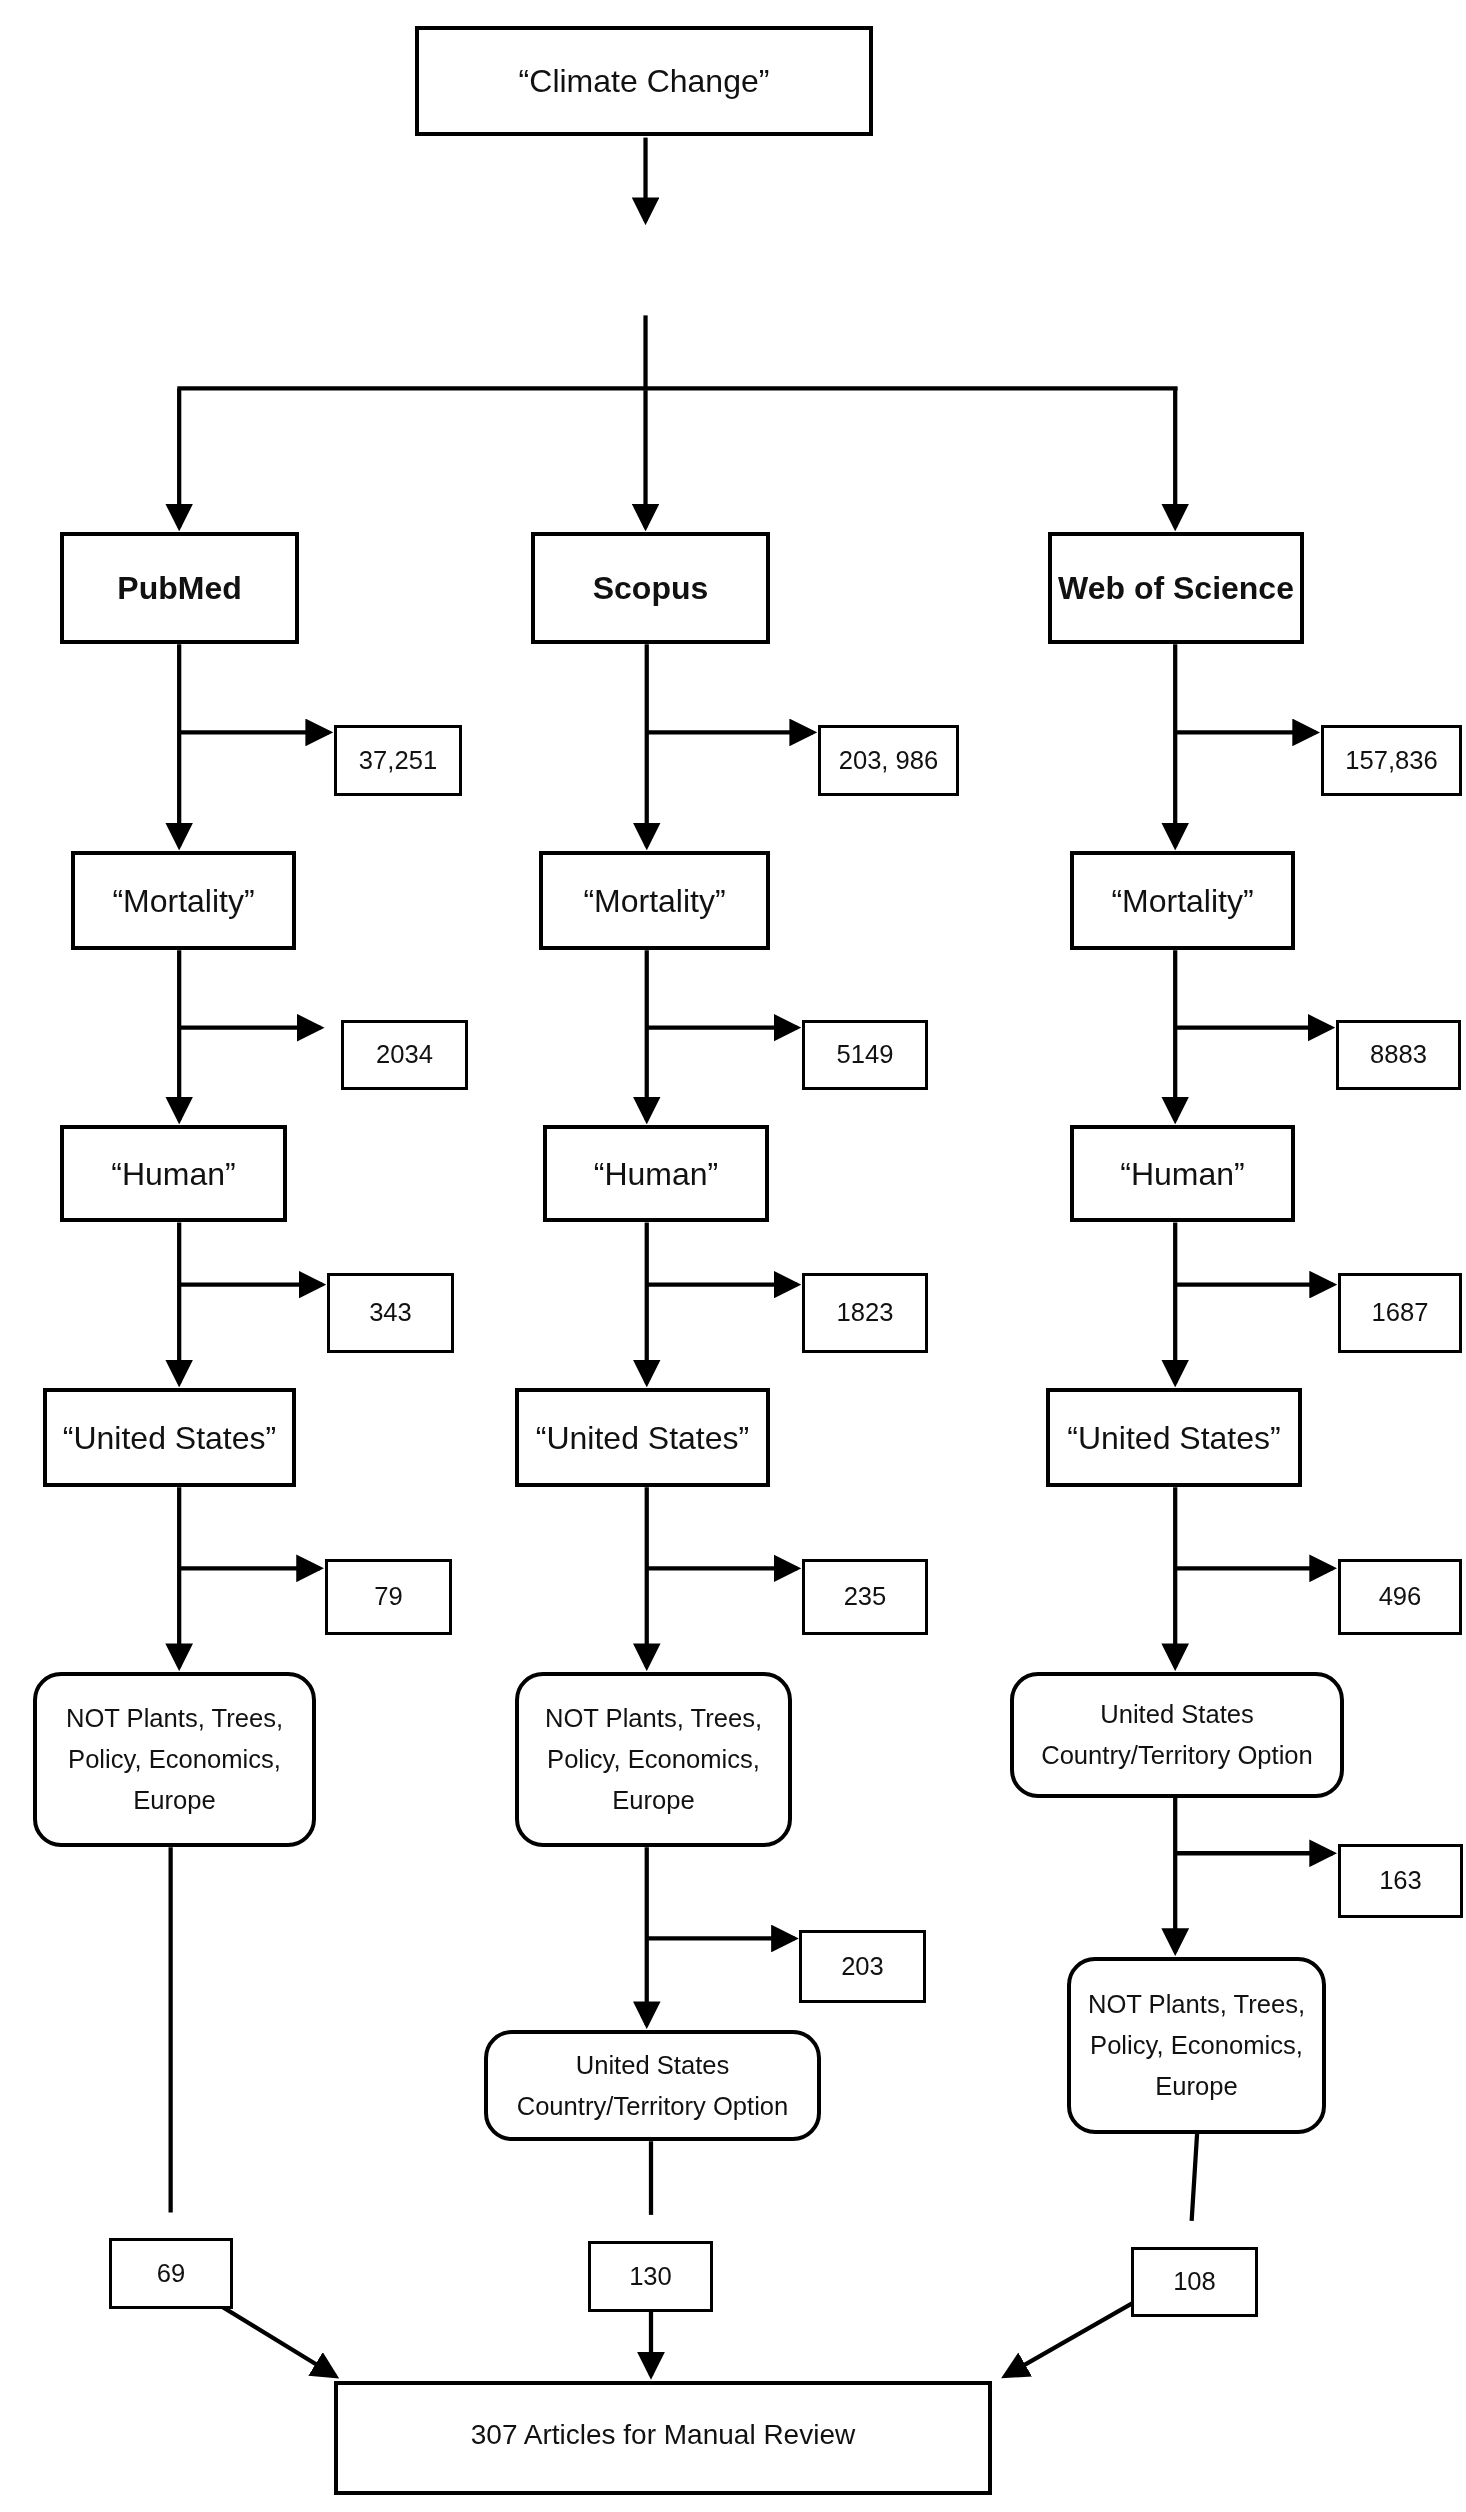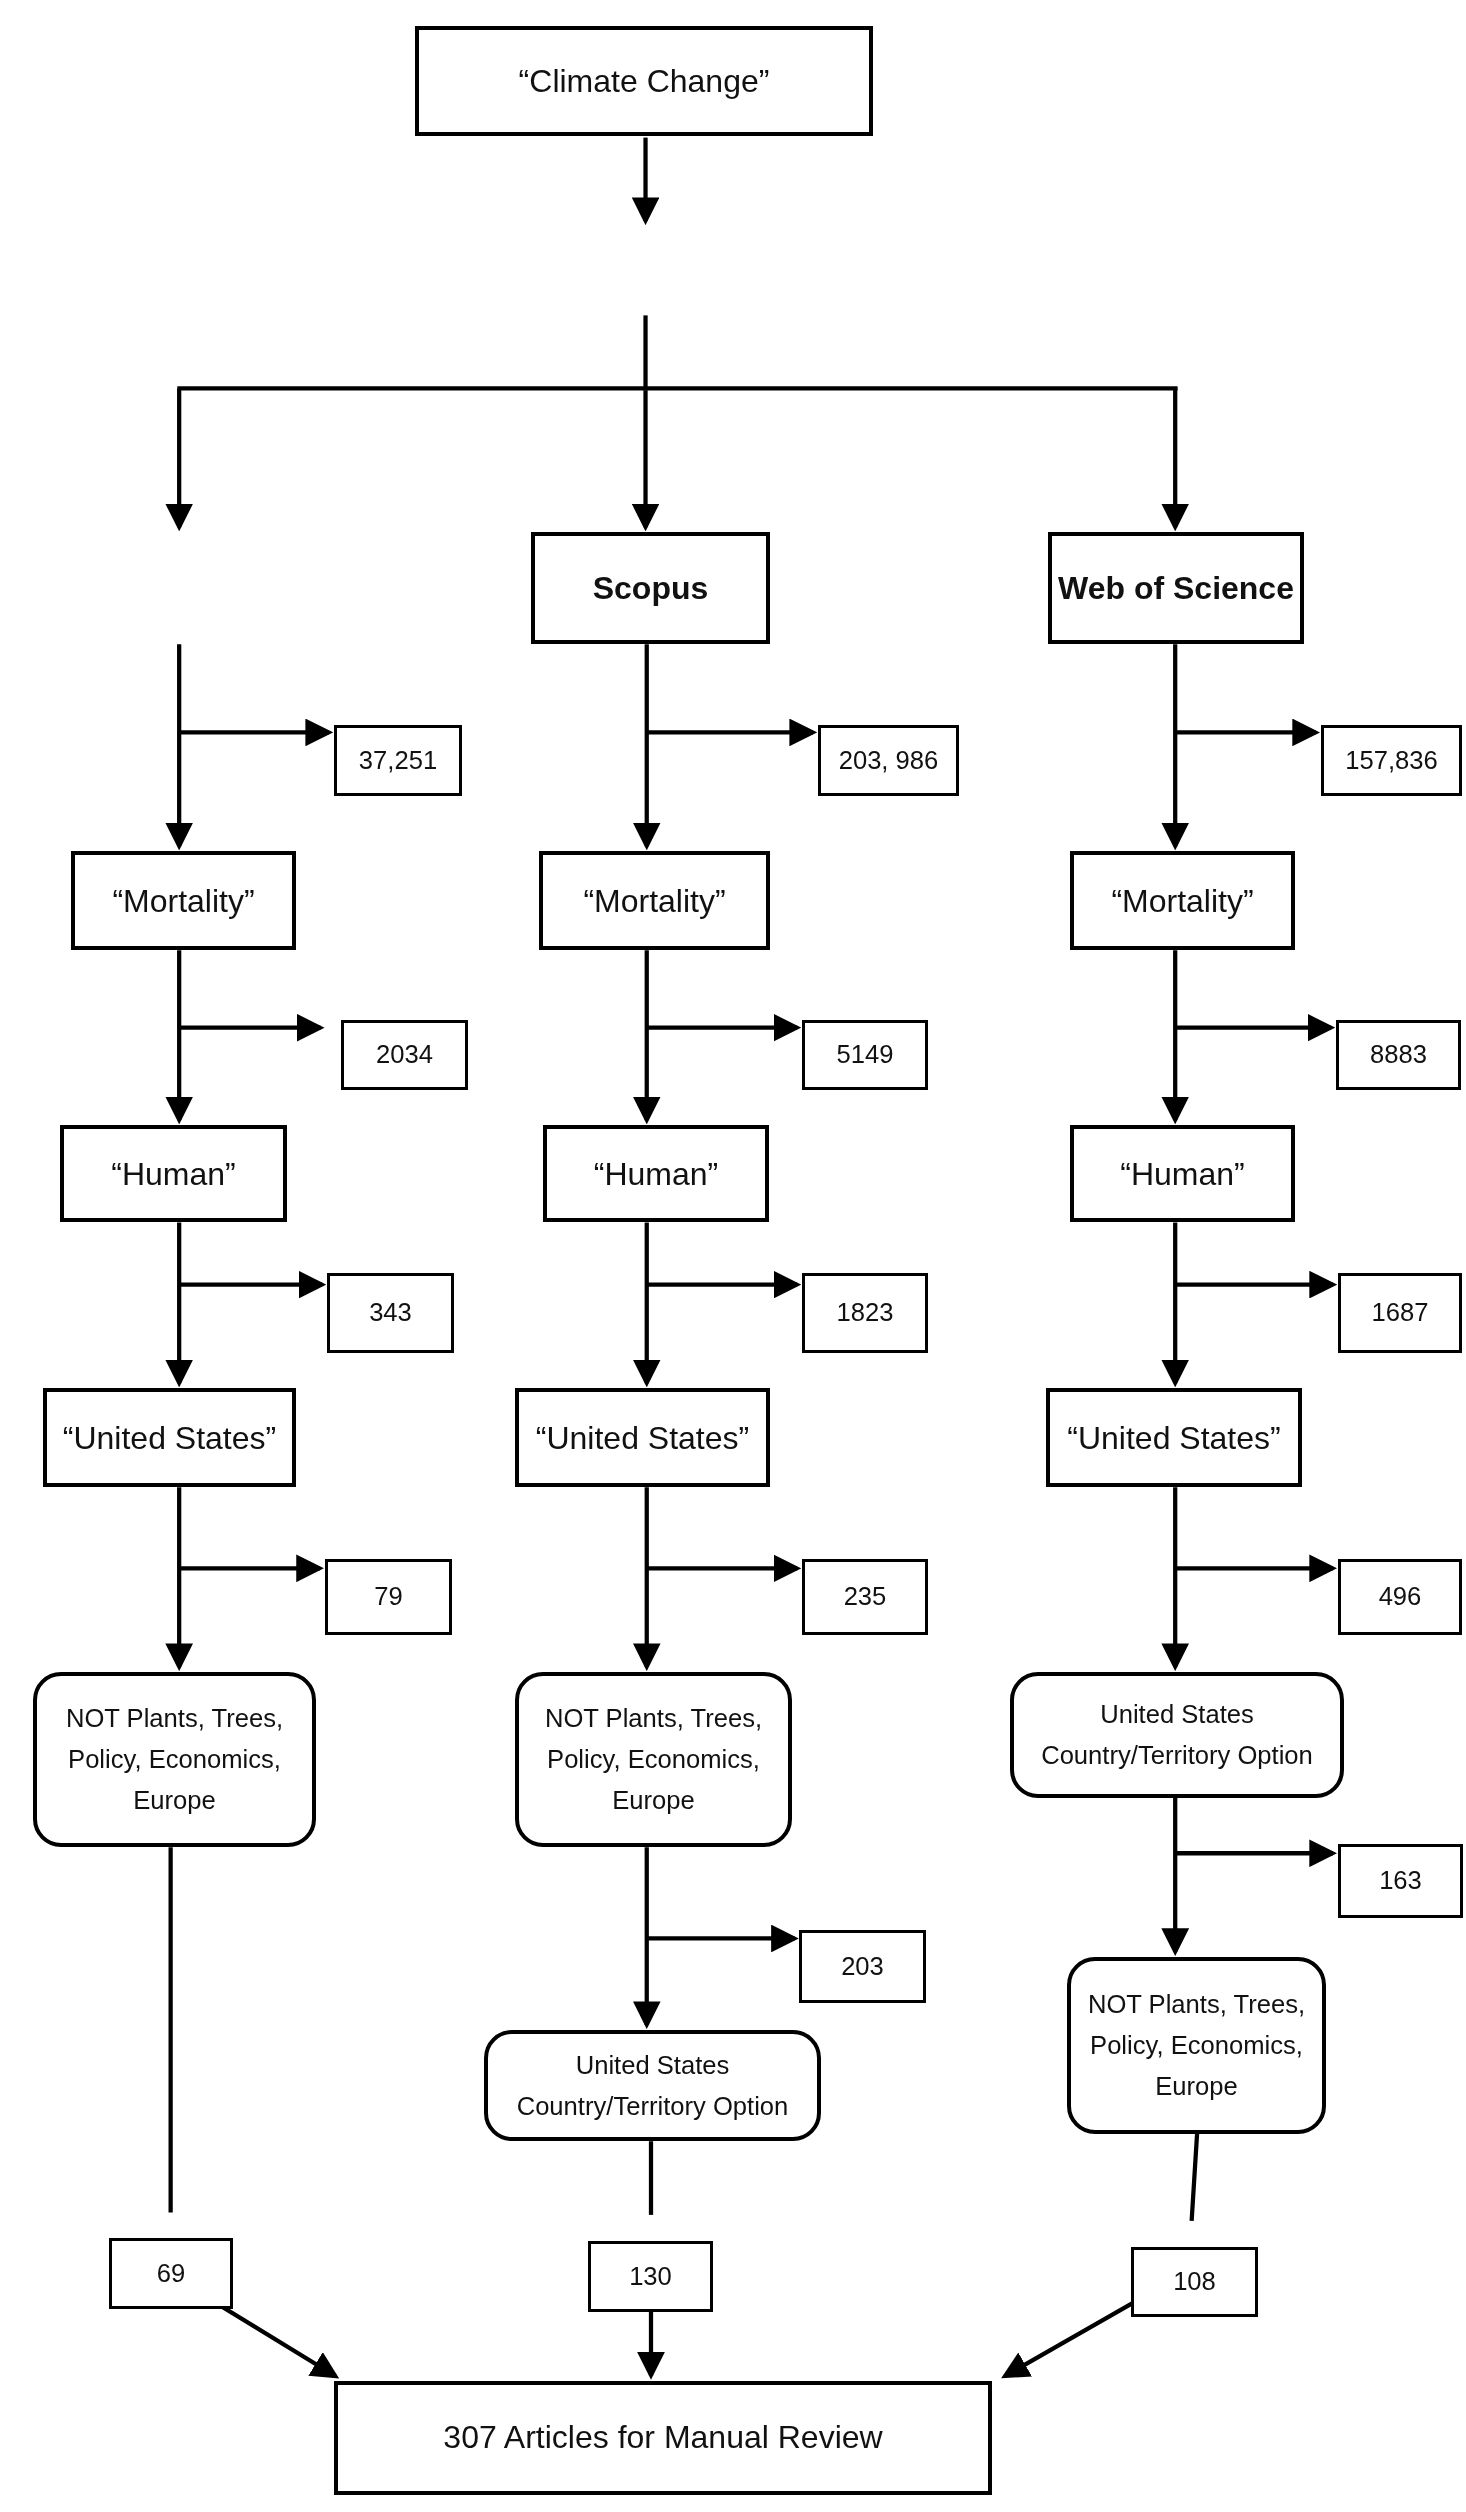--- a/index.html
+++ b/index.html
@@ -23,21 +23,21 @@
     align-items:center;
     justify-content:center;
     text-align:center;
     font-size:32px;
     line-height:1.25;
     padding:2.4px;
   }
   .db{font-weight:700;}
   .num{border-width:3.7px;font-size:25.6px;margin-top:28px;}
   .multi{font-size:25.6px;line-height:1.6;padding:7.3px 11px;border-radius:28px;}
-  .final{font-size:32px;border-width:4.3px;align-items:flex-start;padding-top:32px;}
+  .final{font-size:28px;border-width:4.3px;align-items:flex-start;padding-top:32px;}
 </style>
 </head>
 <body>
 
 <div class="canvas">
 
   <svg class="wires" width="1467" height="2512" viewBox="0 0 2409 4126">
     <defs>
       <marker id="arrow" viewBox="0 0 10 10" refX="8.5" refY="5" markerWidth="6.5" markerHeight="6.5" orient="auto">
         <path d="M0,0 L10,5 L0,10 z" fill="#000000"></path>
@@ -92,20 +92,21 @@
       <line x1="1930" y1="2576" x2="2189" y2="2576" marker-end="url(#arrow)"></line>
       <line x1="1930" y1="2953" x2="1930" y2="3206" marker-end="url(#arrow)"></line>
       <line x1="1930" y1="3044" x2="2189" y2="3044" marker-end="url(#arrow)"></line>
       <line x1="1966" y1="3504" x2="1957" y2="3648"></line>
       <line x1="1898" y1="3761" x2="1650" y2="3903" marker-end="url(#arrow)"></line>
     </g>
   </svg>
 
   <div class="box" style="left:415px;top:26px;width:458px;height:110px">“Climate Change”</div>
 
+  <div class="box db" style="left:60px;top:532px;width:239px;height:112px">PubMed</div>
   <div class="box db" style="left:531px;top:532px;width:239px;height:112px">Scopus</div>
   <div class="box db" style="left:1048px;top:532px;width:256px;height:112px">Web of Science</div>
 
   <div class="box num" style="left:334px;top:697px;width:128px;height:71px">37,251</div>
   <div class="box num" style="left:818px;top:697px;width:141px;height:71px">203, 986</div>
   <div class="box num" style="left:1321px;top:697px;width:141px;height:71px">157,836</div>
 
   <div class="box" style="left:71px;top:851px;width:225px;height:99px">“Mortality”</div>
   <div class="box" style="left:539px;top:851px;width:231px;height:99px">“Mortality”</div>
   <div class="box" style="left:1070px;top:851px;width:225px;height:99px">“Mortality”</div>

